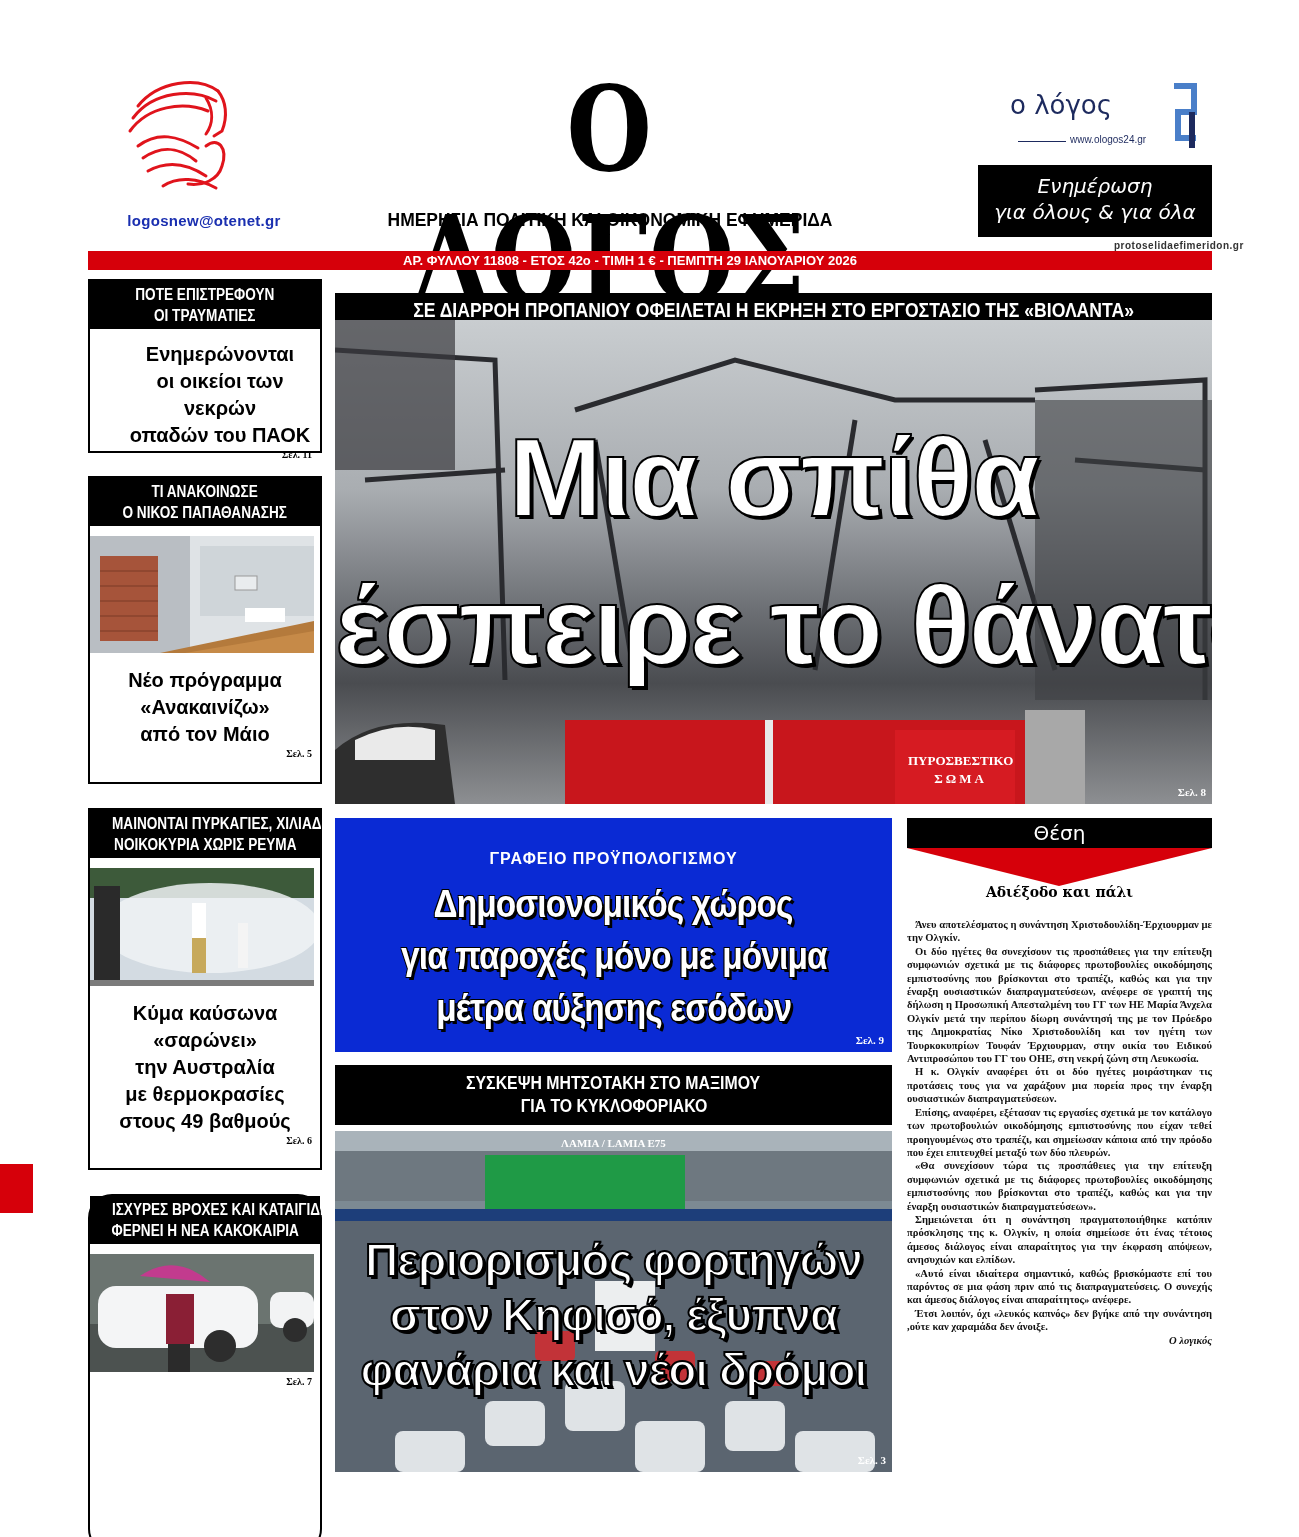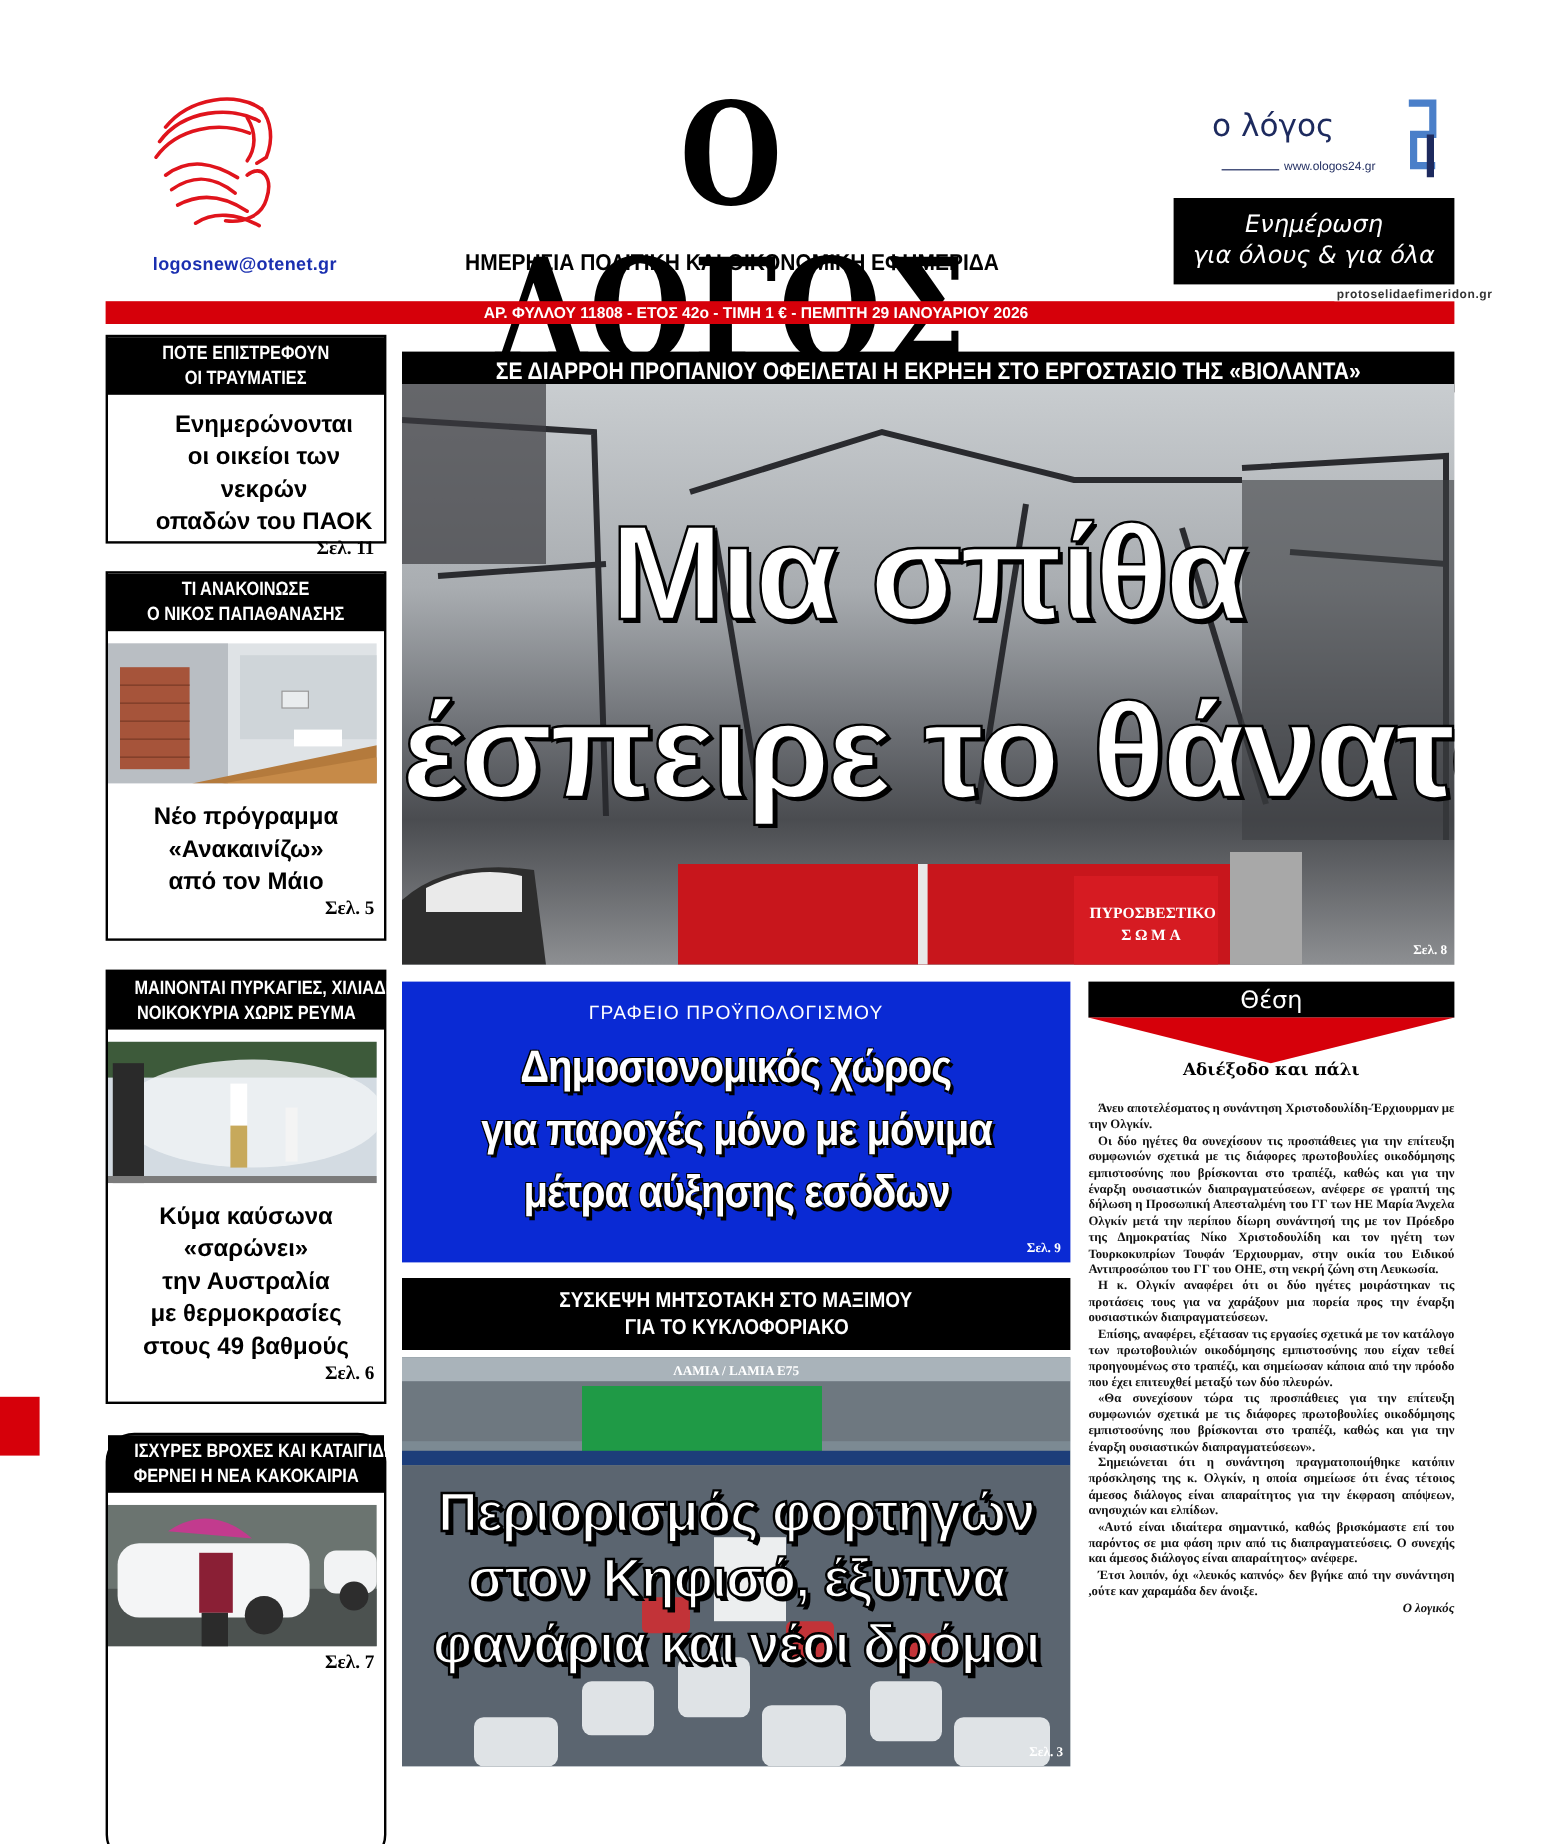--- a/index.html
+++ b/index.html
@@ -19,32 +19,32 @@
   .slogan { left: 978px; top: 165px; width: 234px; height: 72px; background: #000; color: #fff; text-align: center; font-style: italic; font-size: 20px; line-height: 26px; padding-top: 8px; box-sizing: border-box; font-family: "DejaVu Sans", sans-serif; }
   .credit { left: 1112px; top: 240px; font-size: 10px; color: #333; font-weight: bold; letter-spacing: 0.5px; background: #fff; padding: 0 2px; }
   .redbar { left: 88px; top: 251px; width: 1124px; height: 19px; background: #d6000a; }
   .issue { left: 330px; top: 251px; width: 600px; text-align: center; color: #fff; font-weight: bold; font-size: 13px; line-height: 19px; white-space: nowrap; }
 
   
   .box { border: 2px solid #000; background: #fff; box-sizing: border-box; }
   .box .head { background: #000; color: #fff; text-align: center; font-weight: bold; font-size: 16px; line-height: 21px; padding: 3px 2px; transform-origin: center; }
   .box .head span { display: inline-block; transform: scaleX(0.85); white-space: nowrap; }
   .box .body { text-align: center; font-weight: bold; font-size: 20px; line-height: 27px; padding: 0 6px; }
-  .box .page { text-align: right; font-family: "Liberation Serif", serif; font-weight: bold; font-size: 16px; padding-right: 8px; }
+  .box .page { text-align: right; font-family: "Liberation Serif", serif; font-weight: bold; font-size: 10px; padding-right: 8px; }
   .photo { margin: 10px auto 0; width: 224px; border: 0; }
 
   
   .kicker { background: #000; color: #fff; text-align: center; font-weight: bold; }
   .kicker span { display: inline-block; transform: scaleX(0.88); white-space: nowrap; }
   .hero { left: 335px; top: 320px; width: 877px; height: 484px; overflow: hidden; background: linear-gradient(#c9cdd0, #a9adb1 35%, #6c6f74 60%, #4a4c50 75%, #8d8f92); }
   .hero-headline { position: absolute; left: 0; width: 100%; text-align: center; color: #fff; font-weight: bold; font-family: "Liberation Sans", sans-serif; -webkit-text-stroke: 2px #000; text-shadow: 3px 3px 0 #000; letter-spacing: -2px; white-space: nowrap; }
   .pageref-w { position: absolute; color: #fff; font-weight: bold; font-size: 11px; font-family: "Liberation Serif", serif; }
 
   .blue { left: 335px; top: 818px; width: 557px; height: 234px; background: #0a2ad4; color: #fff; text-align: center; }
-  .blue .kick { font-weight: normal; font-size: 16px; letter-spacing: 1px; padding-top: 18px; }
+  .blue .kick { font-weight: bold; font-size: 16px; letter-spacing: 1px; padding-top: 32px; }
   .blue .hl { font-weight: bold; font-size: 38px; line-height: 52px; margin-top: 10px; text-shadow: 3px 3px 0 #000, -1px -1px 0 #000, 1px -1px 0 #000, -1px 1px 0 #000; letter-spacing: -1px; white-space: nowrap; }
   .blue .hl span { display: inline-block; transform: scaleX(0.88); }
 
   
   .thesi-bar { left: 907px; top: 818px; width: 305px; height: 30px; background: #000; color: #fff; text-align: center; font-size: 20px; line-height: 30px; font-family: "DejaVu Sans", sans-serif; }
   .thesi-tri { left: 907px; top: 848px; width: 0; height: 0; border-left: 152px solid transparent; border-right: 153px solid transparent; border-top: 38px solid #d6000a; }
   .op-title { left: 907px; top: 884px; width: 305px; text-align: center; font-family: "DejaVu Serif", serif; font-weight: bold; font-size: 14px; }
   .op-text { left: 907px; top: 918px; width: 305px; font-family: "Liberation Serif", serif; font-weight: bold; font-size: 10.6px; line-height: 13.4px; text-align: justify; color: #111; }
   .op-text p { margin: 0; text-indent: 8px; }
   .op-sign { text-align: right; font-style: italic; }

